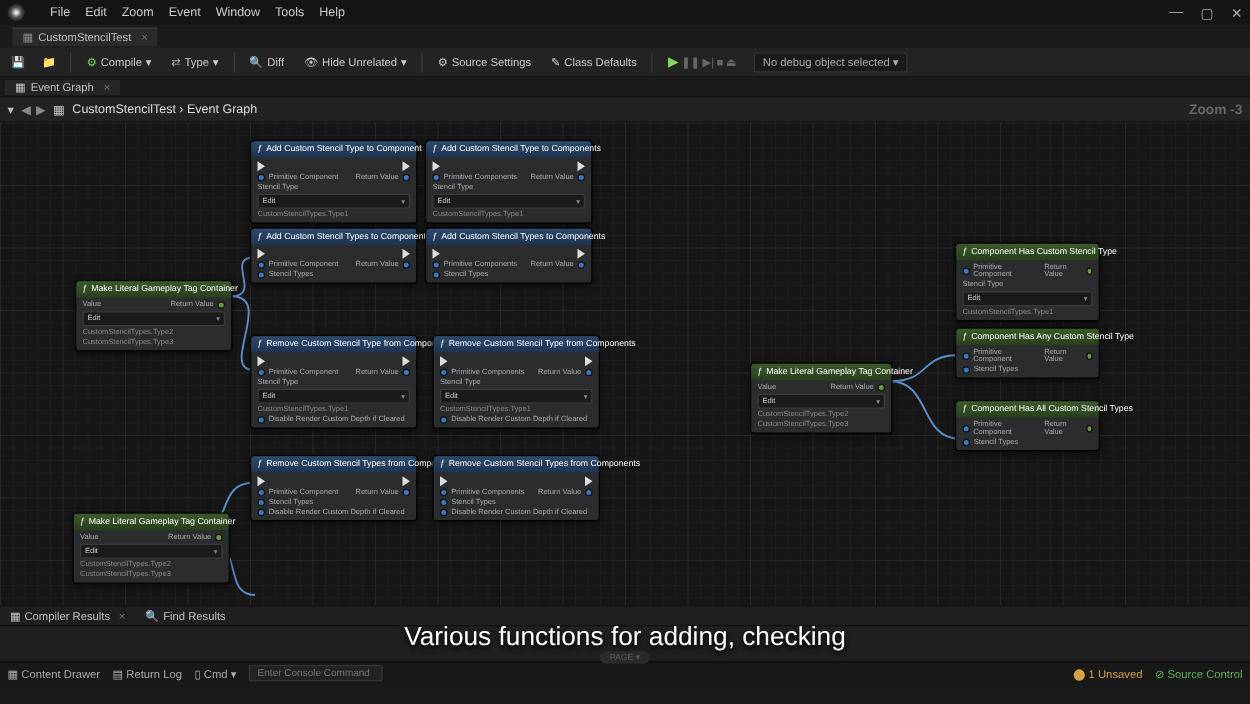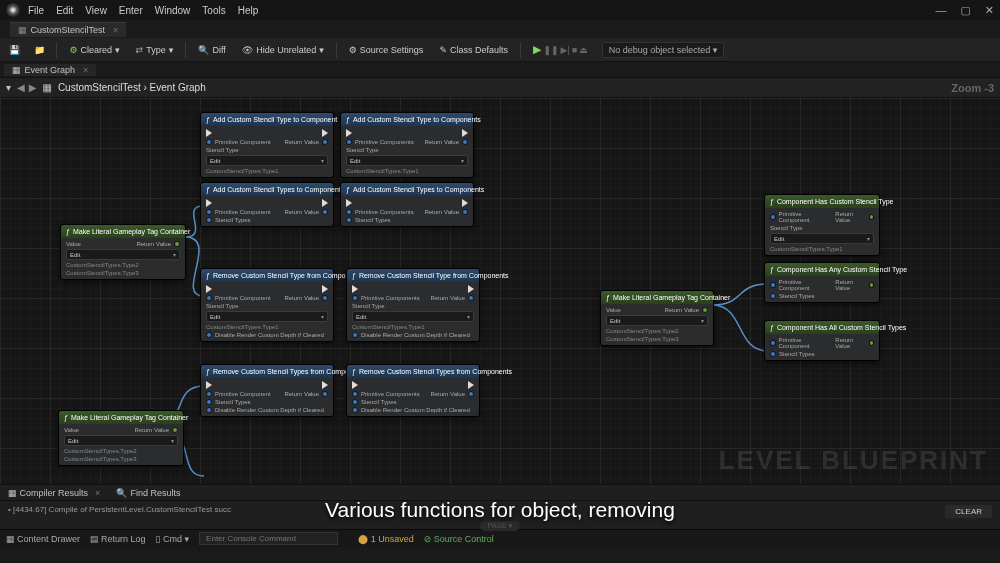--- a/index.html
+++ b/index.html
@@ -1,20 +1,20 @@
 <!DOCTYPE html>
 <html><head>
 <meta charset="utf-8">
 <style>
 * { margin: 0; padding: 0; box-sizing: border-box; font-family: "Segoe UI", Tahoma, sans-serif; }
 body { width: 1000px; height: 563px; background: #1a1a1a; color: #c0c0c0; font-size: 9px; overflow: hidden; position: relative; }
 
 
 .titlebar { height: 20px; background: #151515; display: flex; align-items: center; padding: 0 6px; justify-content: space-between; }
-.titlebar-left { display: flex; align-items: center; gap: 0; }
+.titlebar-left { display: flex; align-items: center; gap: 12px; }
 .ue-logo { width: 14px; height: 14px; border-radius: 50%; background: radial-gradient(circle, #e0e0e0 10%, #555 40%, #222 70%); display: inline-block; }
 .menu-items { display: flex; gap: 12px; margin-left: 8px; }
 .menu-items span { font-size: 10px; color: #ccc; cursor: pointer; }
 .win-controls { display: flex; gap: 14px; font-size: 11px; color: #aaa; }
 
 
 .tabrow { height: 18px; background: #1b1b1b; display: flex; align-items: center; padding-left: 10px; }
 .asset-tab { background: #2a2a2a; padding: 2px 8px; display: flex; align-items: center; gap: 4px; font-size: 9px; border-top: 1px solid #3a3a3a; }
 .tab-close { color: #777; font-size: 9px; margin-left: 4px; }
 
@@ -71,39 +71,39 @@
 
 
 .compiler { height: 45px; background: #1f1f1f; border-top: 1px solid #111; display: flex; flex-direction: column; }
 .compiler-tabs { height: 16px; display: flex; align-items: center; gap: 8px; padding: 0 4px; border-bottom: 1px solid #111; }
 .comp-tab { font-size: 9px; display: flex; align-items: center; gap: 3px; padding: 1px 4px; }
 .compiler-body { flex: 1; padding: 4px 8px; font-size: 8px; color: #999; display: flex; justify-content: space-between; align-items: flex-start; }
 .clear-btn { background: #2a2a2a; padding: 2px 10px; font-size: 8px; color: #ccc; border-radius: 2px; }
 .page-ind { position: absolute; left: 50%; transform: translateX(-50%); bottom: 32px; font-size: 7px; color: #555; background: #2a2a2a; padding: 1px 8px; border-radius: 6px; }
 
 
-.statusbar { height: 18px; background: #181818; border-top: 1px solid #0a0a0a; display: flex; align-items: center; justify-content: flex-start; padding: 0 6px; font-size: 9px; color: #aaa; }
+.statusbar { height: 18px; background: #181818; border-top: 1px solid #0a0a0a; display: flex; align-items: center; justify-content: space-between; padding: 0 6px; font-size: 9px; color: #aaa; }
 .status-left { display: flex; align-items: center; gap: 10px; }
 .status-right { display: flex; align-items: center; gap: 10px; margin-left: 20px; }
-.cmd-input { background: #222; border: 1px solid #333; color: #666; padding: 1px 6px; font-size: 8px; width: 139px; }
+.cmd-input { background: #222; border: 1px solid #333; color: #666; padding: 1px 6px; font-size: 8px; width: 107px; }
 .unsaved { color: #d4a344; }
 .src-ctrl { color: #5faf5f; }
 .cube-icon { color: #888; }
 </style>
 </head>
 <body>
 
 <div class="titlebar">
   <div class="titlebar-left">
     <span class="ue-logo"></span>
     <div class="menu-items">
       <span>File</span>
       <span>Edit</span>
-      <span>View</span>
-      <span>Enter</span>
+      <span>Zoom</span>
+      <span>Event</span>
       <span>Window</span>
       <span>Tools</span>
       <span>Help</span>
     </div>
   </div>
   <div class="win-controls">
     <span>—</span>
     <span>▢</span>
     <span>✕</span>
   </div>
@@ -114,21 +114,21 @@
     <span class="cube-icon">▦</span>
     <span>CustomStencilTest</span>
     <span class="tab-close">×</span>
   </div>
 </div>
 
 <div class="toolbar">
   <span class="tb-btn icon-only">💾</span>
   <span class="tb-btn icon-only">📁</span>
   <span class="tb-sep"></span>
-  <span class="tb-btn"><span style="color:#7fd858">⚙</span><span>Cleared</span> ▾</span>
+  <span class="tb-btn"><span style="color:#7fd858">⚙</span><span>Compile</span> ▾</span>
   <span class="tb-btn"><span style="color:#aaa">⇄</span><span>Type</span> ▾</span>
   <span class="tb-sep"></span>
   <span class="tb-btn">🔍<span>Diff</span></span>
   <span class="tb-btn">👁<span>Hide Unrelated</span> ▾</span>
   <span class="tb-sep"></span>
   <span class="tb-btn">⚙<span>Source Settings</span></span>
   <span class="tb-btn">✎<span>Class Defaults</span></span>
   <span class="tb-sep"></span>
   <div class="play-controls">
     <span class="play-btn">▶</span>
@@ -565,37 +565,32 @@
         </div>
       <div class="node-row">
           <span class="pin">
             <span class="pin-dot"></span>
             <span>Stencil Types</span>
           </span>
         </div>
     </div>
   </div>
 
-  <div class="watermark">LEVEL BLUEPRINT</div>
 </div>
 
 <div class="compiler">
   <div class="compiler-tabs">
     <div class="comp-tab">▦ <span>Compiler Results</span> <span class="tab-close">×</span></div>
     <div class="comp-tab">🔍 <span>Find Results</span></div>
   </div>
-  <div class="compiler-body">
-    <div>• <span>[4434.67] Compile of PersistentLevel.CustomStencilTest succ</span></div>
-    <div class="clear-btn">CLEAR</div>
-  </div>
   <div class="page-ind"><span>PAGE</span> ▾</div>
 </div>
 
 <div class="caption">
-  <div>Various functions for object, removing</div>
+  <div>Various functions for adding, checking</div>
 </div>
 
 <div class="statusbar">
   <div class="status-left">
     <span>▦ <span>Content Drawer</span></span>
     <span>▤ <span>Return Log</span></span>
     <span>▯ <span>Cmd</span> ▾</span>
     <input class="cmd-input" placeholder="Enter Console Command" style="">
   </div>
   <div class="status-right">

